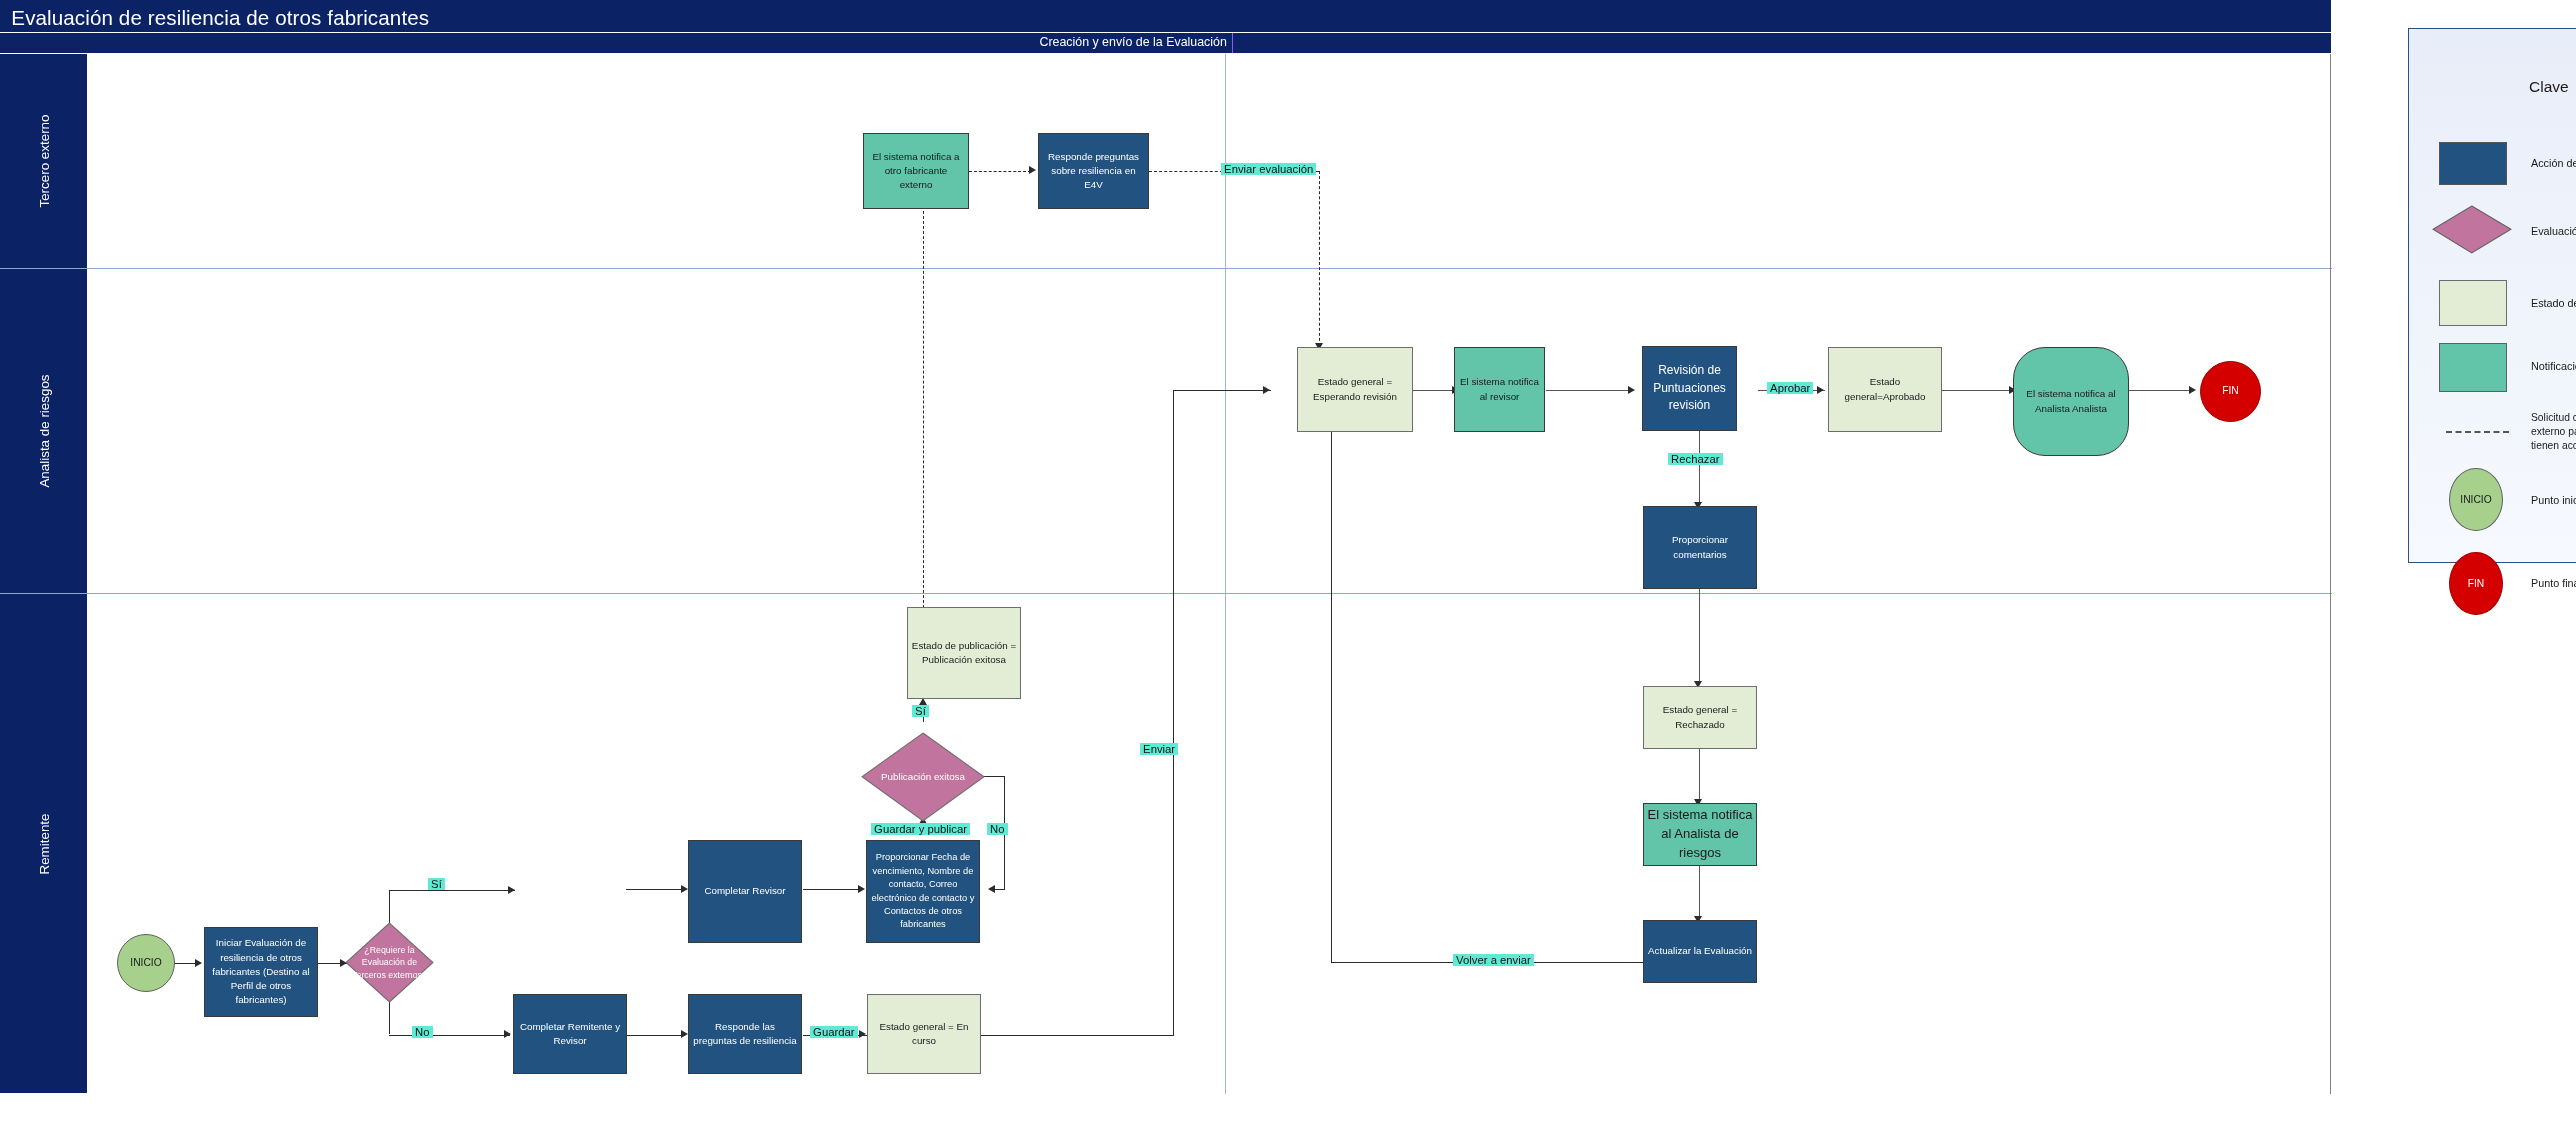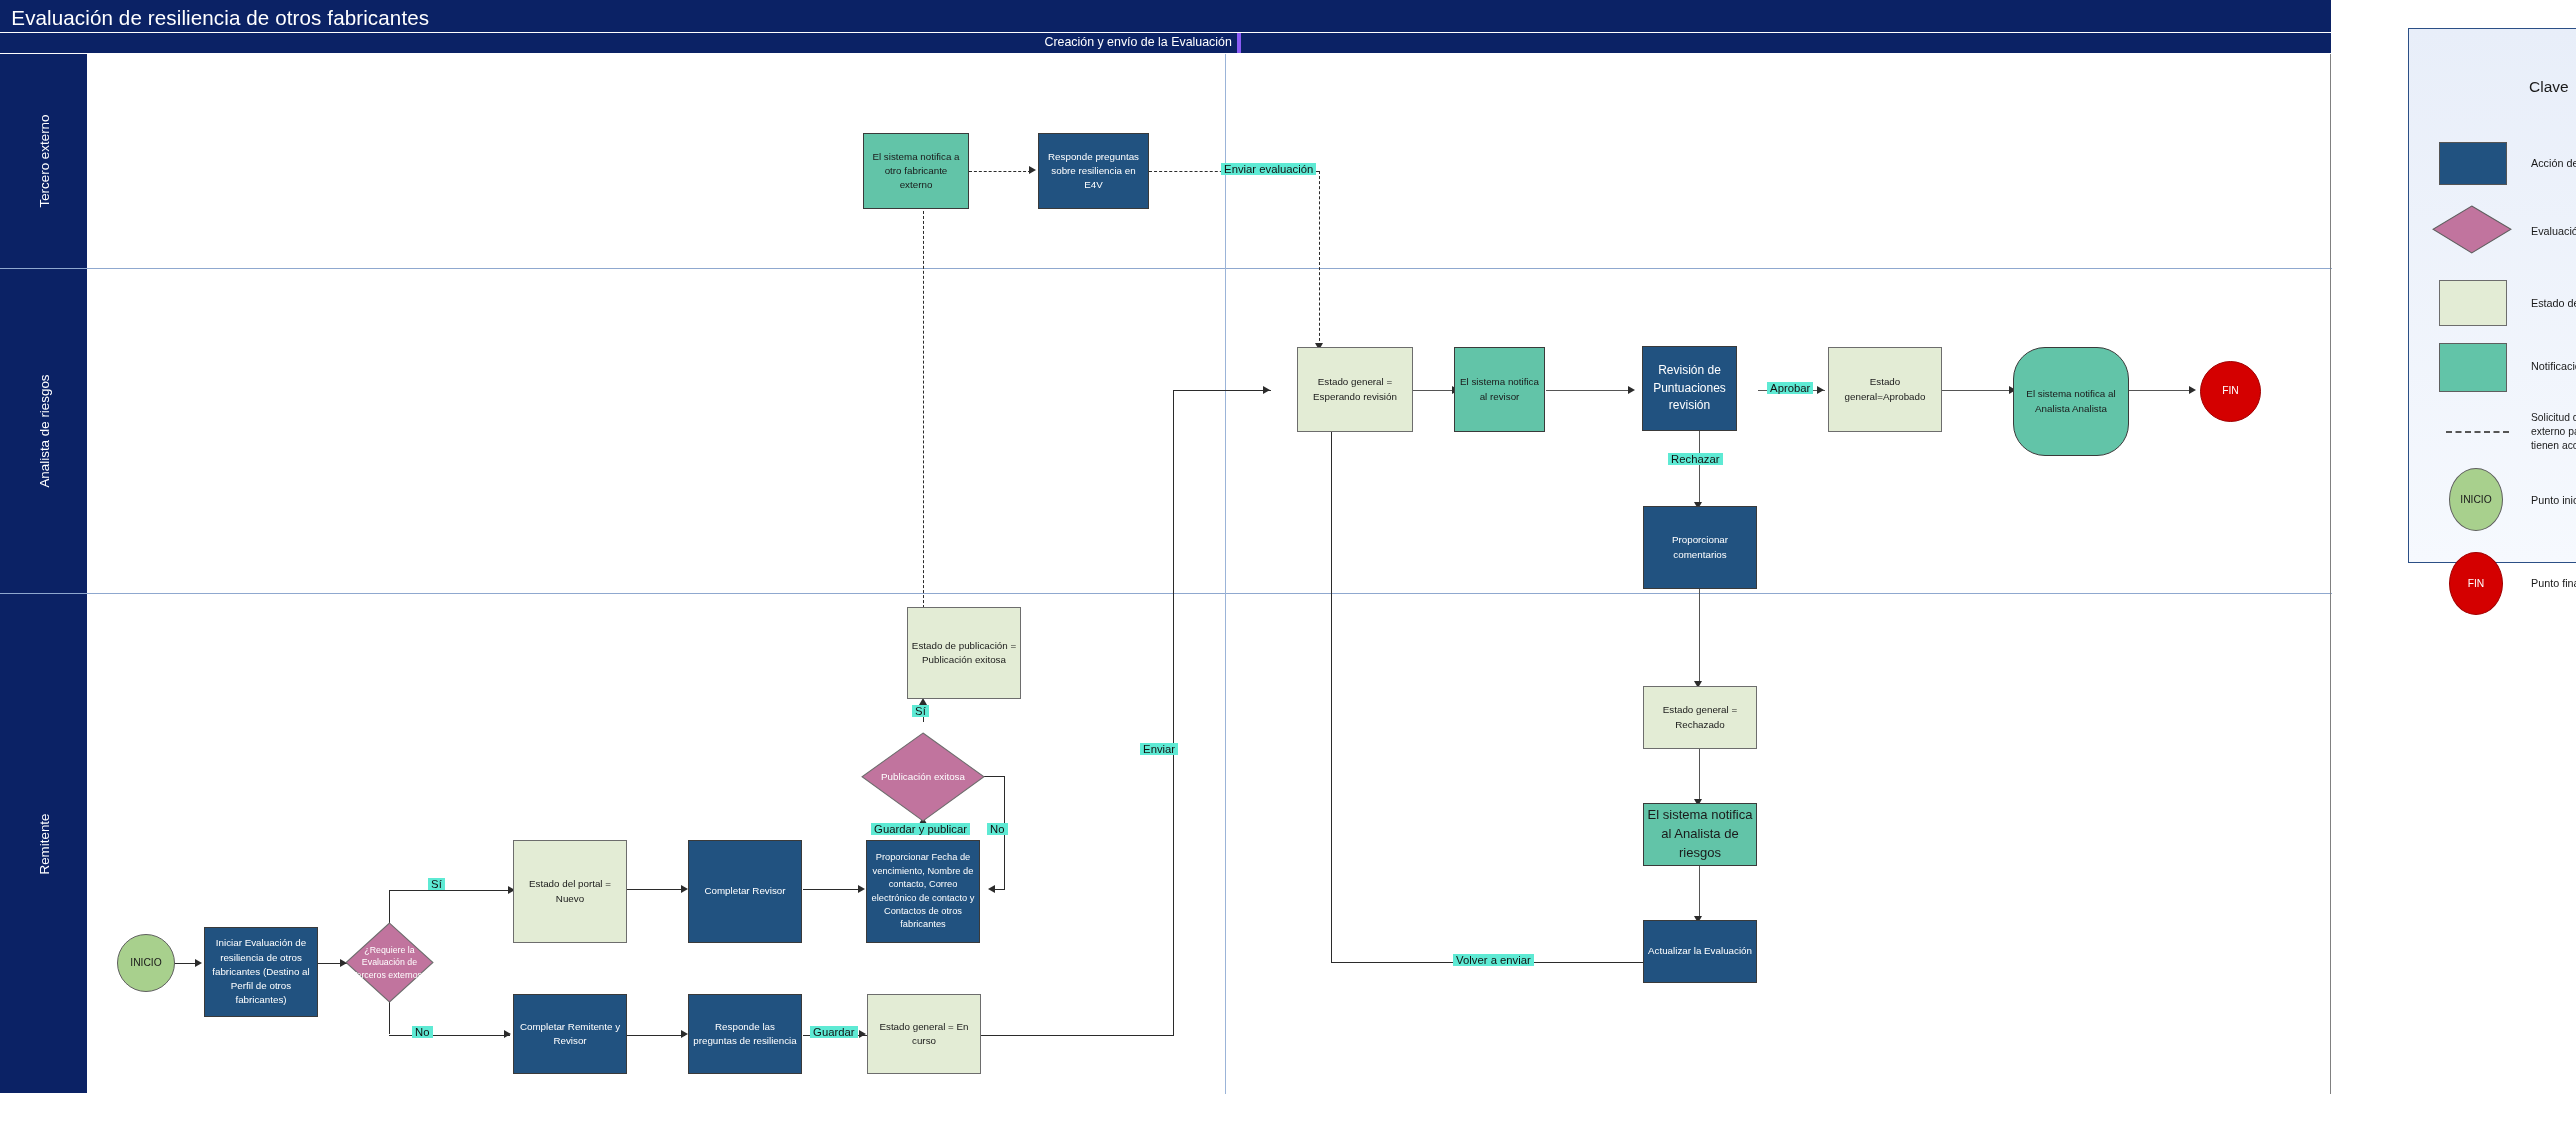--- a/index.html
+++ b/index.html
@@ -7,21 +7,21 @@
   #page{position:relative;width:2759px;height:1121px;background:#ffffff;overflow:hidden;}
 
   
   #title-bar{position:absolute;left:0;top:0;width:2331px;height:32px;background:#0b2265;}
   #title-text{position:absolute;left:11.3px;top:6.2px;color:#ffffff;font-size:20.6px;letter-spacing:0.1px;white-space:nowrap;}
 
   
   #phase-band{position:absolute;left:0;top:33px;width:2331px;height:19.6px;background:#0b2265;}
   .phase-cell{position:absolute;top:33px;height:19.6px;color:#ffffff;font-size:12.4px;line-height:19.6px;
               text-align:right;padding-right:5.2px;box-sizing:border-box;white-space:nowrap;}
-  #phase-1{left:16px;width:1225px;border-right:4px solid #8b5cf6;}
+  #phase-1{left:8px;width:1225px;border-right:1px solid #8b5cf6;}
   #phase-2{left:1225px;width:1107px;}
 
   
   .lane-head{position:absolute;left:0;width:87px;background:#0b2265;box-sizing:border-box;
              border-bottom:1px solid #8fa8cf;}
   .lane-head span{position:absolute;left:50%;top:50%;color:#ffffff;font-size:13.4px;white-space:nowrap;
                   transform:translate(-50%,-50%) rotate(-90deg);transform-origin:center center;}
   #lane-head-1{top:54px;height:215px;}
   #lane-head-2{top:269px;height:325px;}
   #lane-head-3{top:594px;height:499px;border-bottom:none;}
@@ -229,21 +229,20 @@
     <svg class="dshape" viewBox="0 0 240 175" preserveAspectRatio="none">
       <polygon points="120,2 238,87 120,173 2,87" fill="#c1749e" stroke="#6d6d6d" stroke-width="2"></polygon>
     </svg>
     <div class="dlabel" style="font-size:9.8px;">Publicación exitosa</div>
   </div>
 
   <div class="node n-action" style="left:866px;top:840px;width:114px;height:103px;font-size:9.3px;">Proporcionar Fecha de vencimiento, Nombre de contacto, Correo electrónico de contacto y Contactos de otros fabricantes</div>
 
   <div class="node n-action" style="left:688px;top:840px;width:114px;height:103px;font-size:9.8px;">Completar Revisor</div>
 
-  <div class="node n-status" style="left:513px;top:840px;width:114px;height:103px;font-size:9.8px;">Estado del portal = Nuevo</div>
 
   <div class="node n-start" style="left:117px;top:934px;width:58px;height:58px;font-size:10.3px;">INICIO</div>
 
   <div class="node n-action" style="left:204px;top:927px;width:114px;height:90px;font-size:9.8px;">Iniciar Evaluación de resiliencia de otros fabricantes (Destino al Perfil de otros fabricantes)</div>
 
   <div class="diamond-wrap" style="left:345px;top:922px;width:89px;height:81px;">
     <svg class="dshape" viewBox="0 0 172 158" preserveAspectRatio="none">
       <polygon points="86,2 170,79 86,156 2,79" fill="#c1749e" stroke="#6d6d6d" stroke-width="2"></polygon>
     </svg>
     <div class="dlabel" style="font-size:8.8px;">¿Requiere la Evaluación de Terceros externos?</div>

